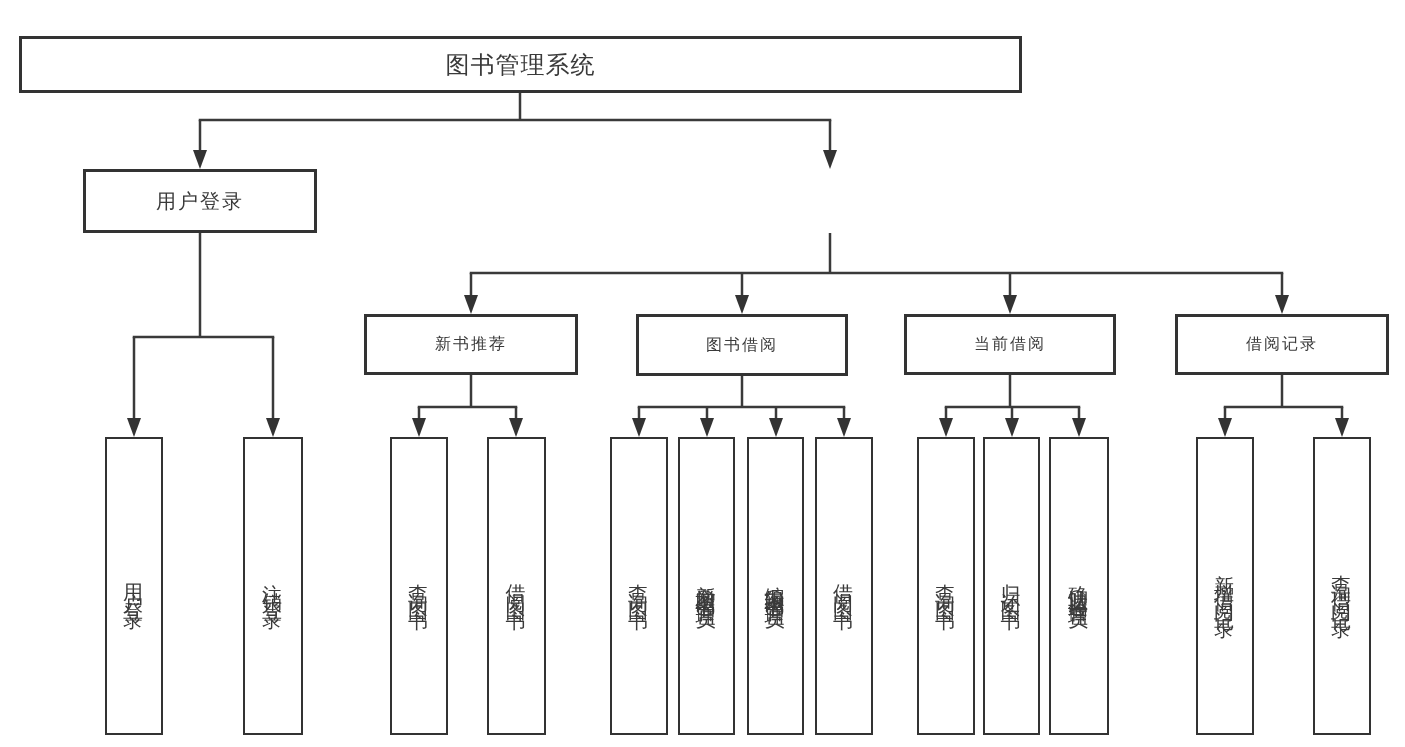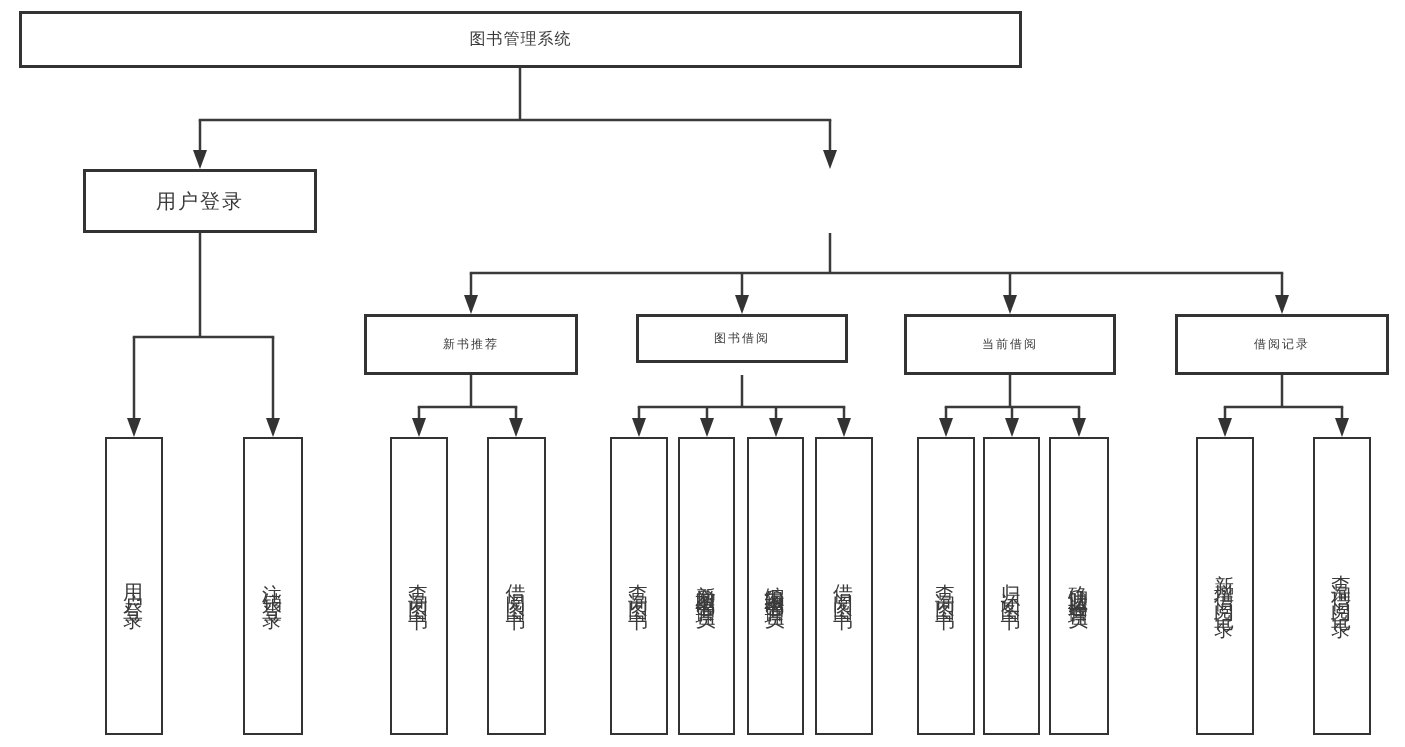--- a/index.html
+++ b/index.html
@@ -29,23 +29,23 @@
     position: absolute;
     box-sizing: border-box;
     background: #ffffff;
     border: 3px solid #333333;
     display: flex;
     align-items: center;
     justify-content: center;
     z-index: 2;
     color: #3a3a3a;
   }
-  .node.root  { font-size: 16px; letter-spacing: 1px; }
+  .node.root  { font-size: 24px; letter-spacing: 1px; margin-top: 25px; }
   .node.lvl2  { font-size: 20px; letter-spacing: 2px; }
-  .node.lvl3  { font-size: 12px; letter-spacing: 2px; }
+  .node.lvl3  { font-size: 16px; letter-spacing: 2px; }
   .node.leaf  { border-width: 2.5px; }
   .leaf .v {
     writing-mode: vertical-rl;
     text-orientation: mixed;
     font-size: 20px;
     letter-spacing: 9px;
     white-space: nowrap;
   }
   .leaf .v.tight { letter-spacing: 3.5px; }
   .watermark {
@@ -139,21 +139,21 @@
       <line x1="1342" y1="407" x2="1342" y2="420"></line>
       <polygon points="1335,418 1349,418 1342,437" stroke="none"></polygon>
     </g>
   </svg>
 
   <div class="node root" style="left:19px; top:11px; width:1003px; height:57px;">图书管理系统</div>
 
   <div class="node lvl2" style="left:83px; top:169px; width:234px; height:64px;">用户登录</div>
 
   <div class="node lvl3" style="left:364px; top:314px; width:214px; height:61px;">新书推荐</div>
-  <div class="node lvl3" style="left:636px; top:314px; width:212px; height:49px;">图书借阅</div>
+  <div class="node lvl3" style="left:636px; top:314px; width:212px; height:62px;">图书借阅</div>
   <div class="node lvl3" style="left:1175px; top:314px; width:214px; height:61px;">借阅记录</div>
   <div class="node lvl3" style="left:904px; top:314px; width:212px; height:61px;">当前借阅</div>
 
   <div class="node leaf" style="left:105px; top:437px; width:58px; height:298px;">
     <span class="v">用户登录</span>
   </div>
   <div class="node leaf" style="left:243px; top:437px; width:60px; height:298px;">
     <span class="v">注销登录</span>
   </div>
 

